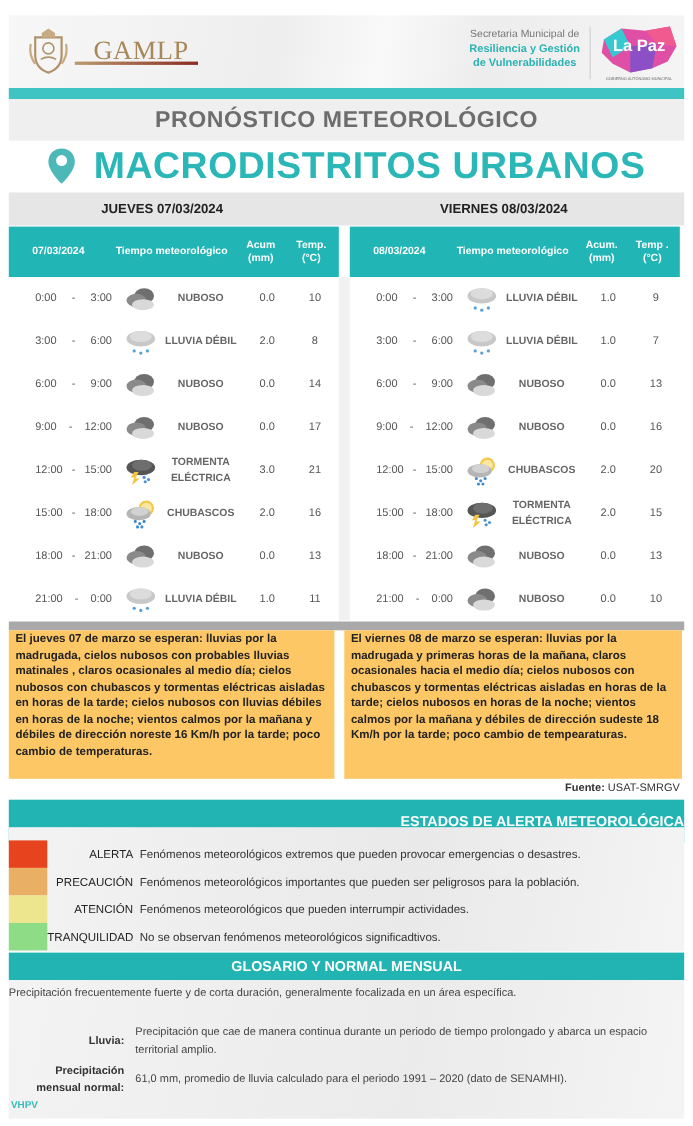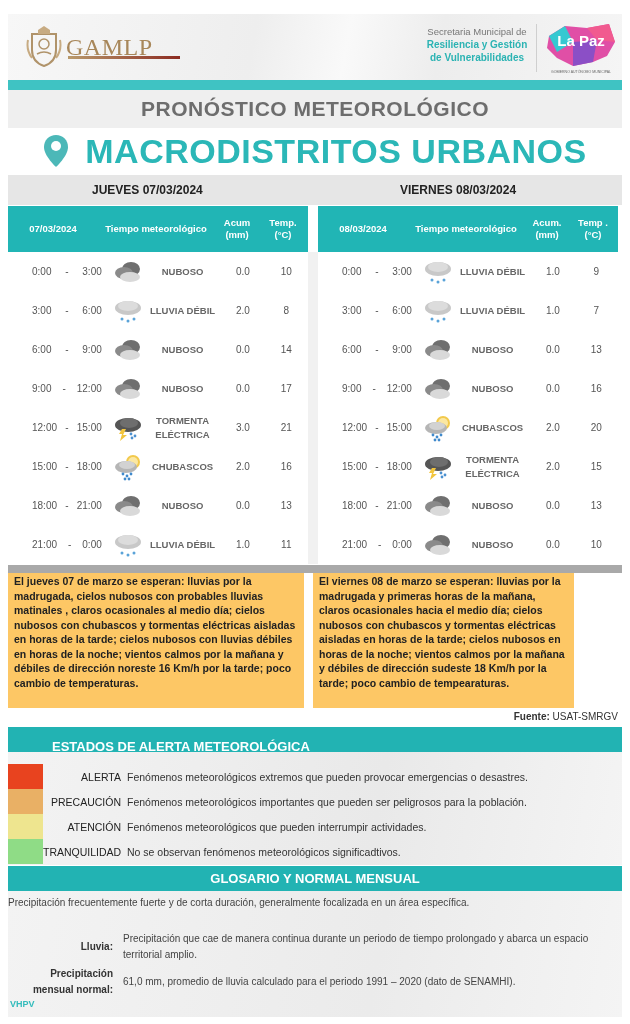--- a/index.html
+++ b/index.html
@@ -1,20 +1,20 @@
 <!DOCTYPE html>
 <html><head>
 <meta charset="utf-8">
 <style>
   * { box-sizing: border-box; margin: 0; padding: 0; }
   body { width: 630px; height: 1024px; background: #ffffff; font-family: "Liberation Sans", sans-serif; color: #3a3a3a; position: relative; overflow: hidden; }
 
   
   .header { position: absolute; left: 8px; top: 14px; width: 614px; height: 66px; background: linear-gradient(100deg, #f7f7f7 0%, #eeeeee 40%, #f9f9f9 55%, #ededed 70%, #f5f5f5 100%); }
-  .gamlp { position: absolute; left: 18px; top: 12px; display: flex; align-items: center; gap: 4px; }
+  .gamlp { position: absolute; left: 18px; top: 12px; display: flex; align-items: center; gap: 23px; }
   .crest { width: 36px; height: 42px; }
   .gamlp-text { font-family: "Liberation Serif", serif; font-size: 24px; color: #a8875a; letter-spacing: 0.5px; line-height: 1; }
   .gamlp-sub { position: absolute; left: 42px; top: 30px; width: 112px; height: 3px; background: linear-gradient(90deg,#b99a6c,#8c2b22); }
   .sec { position: absolute; left: 418px; top: 12px; text-align: center; width: 102px; }
   .sec .l1 { font-size: 9.5px; color: #777; line-height: 12px; }
   .sec .l2 { font-size: 10px; font-weight: bold; color: #2bb3b3; line-height: 13px; }
   .divider-v { position: absolute; left: 528px; top: 10px; width: 1px; height: 48px; background: #cfcfcf; }
   .lapaz { position: absolute; left: 535px; top: 8px; width: 76px; height: 54px; }
   .teal-bar { position: absolute; left: 8px; top: 80px; width: 614px; height: 10px; background: #3fc3c3; }
 
@@ -40,26 +40,26 @@
   .c-time .dash { width: 14px; text-align: center; }
   .c-icon { width: 34px; height: 30px; display: flex; align-items: center; justify-content: center; }
   .c-desc { width: 82px; text-align: center; font-weight: bold; color: #666; font-size: 9.5px; line-height: 14px; }
   .c-acum { width: 46px; text-align: center; }
   .c-temp { width: 46px; text-align: center; }
   .gap-col { position: absolute; left: 308px; top: 252px; width: 10px; height: 312px; background: #f1f1f1; }
 
   .gray-strip { position: absolute; left: 8px; top: 565px; width: 614px; height: 8px; background: #a9a9a9; }
   .note { position: absolute; top: 573px; height: 135px; background: #fdc765; padding: 1px 6px; font-size: 10.5px; font-weight: bold; color: #222; line-height: 14.5px; }
   .note-l { left: 8px; width: 296px; }
-  .note-r { left: 313px; width: 261px; }
+  .note-r { left: 313px; width: 307px; }
   .fuente { position: absolute; right: 12px; top: 711px; font-size: 10px; color: #333; }
   .fuente b { font-weight: bold; }
 
   
-  .alert-head { position: absolute; left: 8px; top: 727px; width: 614px; height: 39px; background: #22b3b3; display: flex; align-items: center; justify-content: flex-start; padding-left: 44px; }
+  .alert-head { position: absolute; left: 8px; top: 727px; width: 614px; height: 39px; background: #22b3b3; display: flex; align-items: center; justify-content: flex-end; padding-left: 44px; }
   .alert-head span, .glos-head span { font-size: 13px; font-weight: bold; color: #fff; }
   .alert-body { position: absolute; left: 8px; top: 752px; width: 614px; height: 113px; background: linear-gradient(100deg, #f3f3f3 0%, #e9e9e9 60%, #f4f4f4 100%); }
   .alert-row { position: absolute; left: 0; height: 25px; display: flex; align-items: center; }
   .swatch { width: 35px; height: 25px; }
   .a-name { width: 84px; text-align: right; font-size: 10.5px; font-weight: normal; color: #222; padding-right: 6px; }
   .a-desc { font-size: 10.5px; color: #333; }
 
   .glos-head { position: absolute; left: 8px; top: 866px; width: 614px; height: 25px; background: #22b3b3; display: flex; align-items: center; justify-content: center; }
   .glos-body { position: absolute; left: 8px; top: 891px; width: 614px; height: 126px; background: linear-gradient(100deg, #f3f3f3 0%, #ebebeb 60%, #f4f4f4 100%); }
   .g-row { position: absolute; left: 0; display: flex; }

